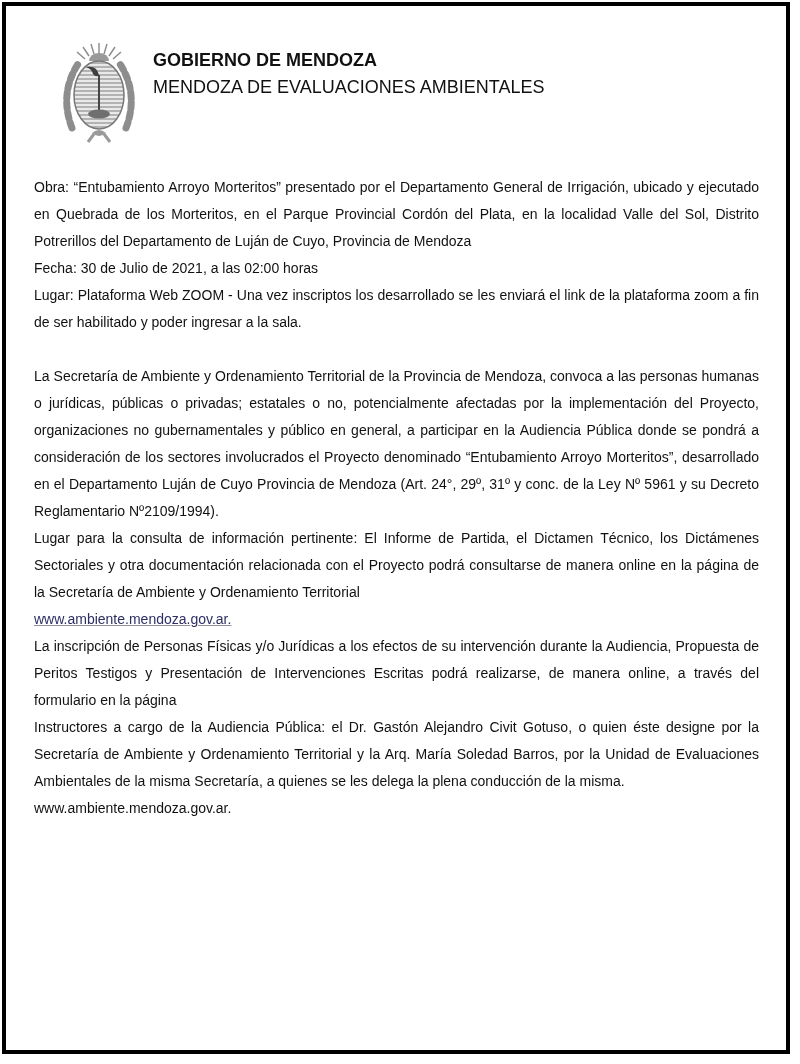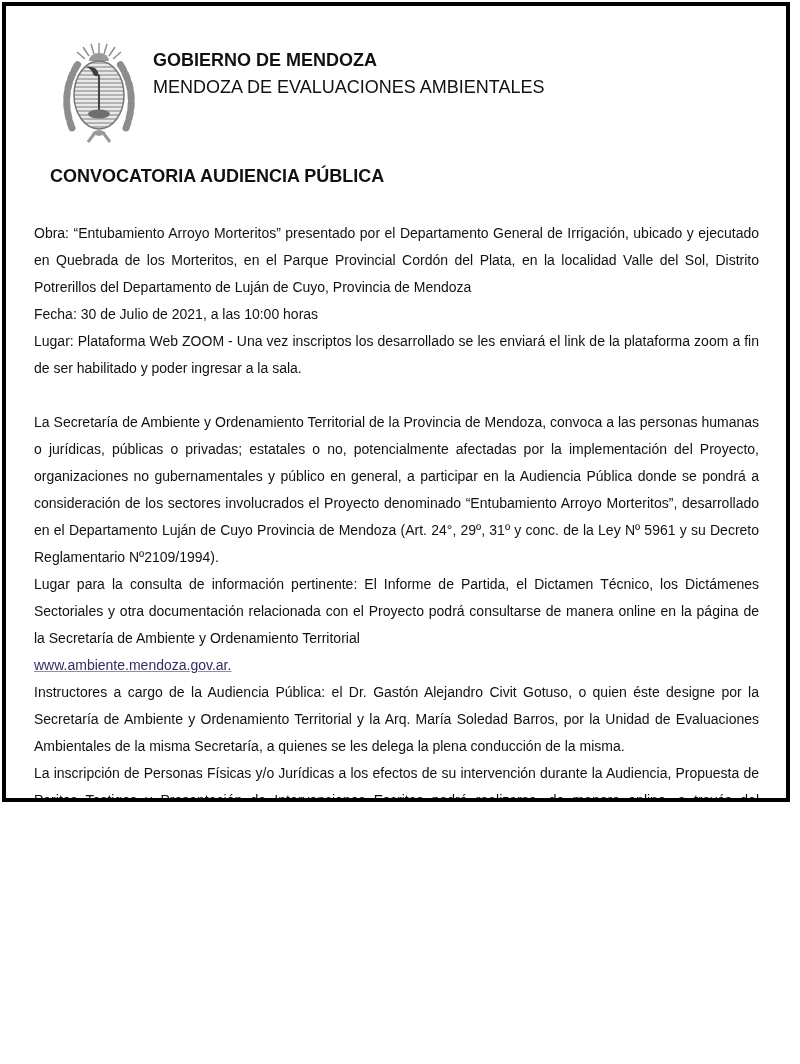--- a/index.html
+++ b/index.html
@@ -5,21 +5,21 @@
   html, body { margin:0; padding:0; }
   body {
     width:800px; height:1064px;
     background:#ffffff;
     font-family:"Liberation Sans","DejaVu Sans",sans-serif;
     color:#111111;
     position:relative;
   }
   .page {
     position:absolute; left:2px; top:2px;
-    width:788px; height:800px;
+    width:788px; height:1052px;
     border:4px solid #000000;
     box-sizing:border-box;
     background:#ffffff;
     overflow:hidden;
   }
   .letterhead { display:flex; margin:36px 0 0 50px; }
   .logo-box { width:86px; height:102px; flex:0 0 auto; }
   .org { margin-left:11px; padding-top:5px; font-size:18px; line-height:26.5px; white-space:nowrap; }
   .bold { font-weight:700; }
   .title-block { margin:19px 0 0 44px; font-size:18px; line-height:27px; }
@@ -81,29 +81,28 @@
         <path d="M38,92 l-6,8 M48,92 l6,8" stroke="#9a9a9a" stroke-width="3"></path>
       </svg>
     </div>
     <div class="org">
       <div class="bold">GOBIERNO DE MENDOZA</div>
       <div>MENDOZA DE EVALUACIONES AMBIENTALES</div>
     </div>
   </div>
 
   <div class="title-block">
-    <div class="bold">CONVOCATORIA AUDIENCIA PÚBLICA</div>
   </div>
 
   <div class="body-text">
     <p>Obra: “Entubamiento Arroyo Morteritos” presentado por el Departamento General de Irrigación, ubicado y ejecutado en Quebrada de los Morteritos, en el Parque Provincial Cordón del Plata, en la localidad Valle del Sol, Distrito Potrerillos del Departamento de Luján de Cuyo, Provincia de Mendoza</p>
-    <p>Fecha: 30 de Julio de 2021, a las 10:00 horas</p>
+    <p>Fecha: 30 de Julio de 2021, a las 02:00 horas</p>
     <p>Lugar: Plataforma Web ZOOM - Una vez inscriptos los desarrollado se les enviará el link de la plataforma zoom a fin de ser habilitado y poder ingresar a la sala.</p>
     <p class="gap">La Secretaría de Ambiente y Ordenamiento Territorial de la Provincia de Mendoza, convoca a las personas humanas o jurídicas, públicas o privadas; estatales o no, poten­cialmente afectadas por la implementación del Proyecto, organizaciones no guberna­mentales y público en general, a participar en la Audiencia Pública donde se pondrá a consideración de los sectores involucrados el Proyecto denominado “Entubamiento Arroyo Morteritos”, desarrollado en el Departamento Luján de Cuyo Provincia de Mendoza (Art. 24°, 29º, 31º y conc. de la Ley Nº 5961 y su Decreto Reglamentario Nº2109/1994).</p>
     <p>Lugar para la consulta de información pertinente: El Informe de Partida, el Dictamen Técnico, los Dictámenes Sectoriales y otra documentación relacionada con el Proyecto podrá consultarse de manera online en la página de la Secretaría de Ambiente y Orde­namiento Territorial</p>
     <a class="url-link">www.ambiente.mendoza.gov.ar.</a>
+    <p>La inscripción de Personas Físicas y/o Jurídicas a los efectos de su intervención durante la Audiencia, Propuesta de Peritos Testigos y Presentación de Intervenciones Escritas podrá realizarse, de manera online, a través del formulario en la página</p>
     <p>Instructores a cargo de la Audiencia Pública: el Dr. Gastón Alejandro Civit Gotuso, o quien éste designe por la Secretaría de Ambiente y Ordenamiento Territorial y la Arq. María Soledad Barros, por la Unidad de Evaluaciones Ambientales de la misma Secre­taría, a quienes se les delega la plena conducción de la misma.</p>
-    <p>La inscripción de Personas Físicas y/o Jurídicas a los efectos de su intervención durante la Audiencia, Propuesta de Peritos Testigos y Presentación de Intervenciones Escritas podrá realizarse, de manera online, a través del formulario en la página</p>
     <p class="url-plain">www.ambiente.mendoza.gov.ar.</p>
 
   </div>
 
 </div>
 
 </body></html>

